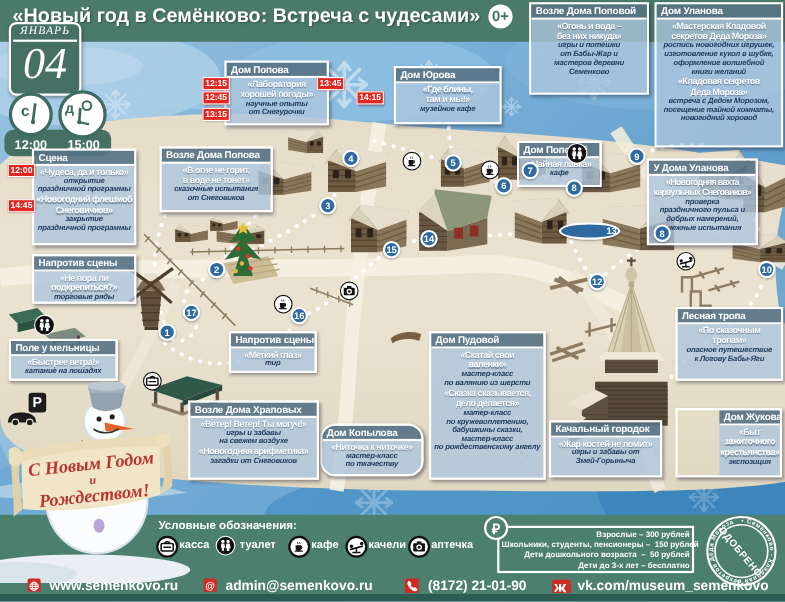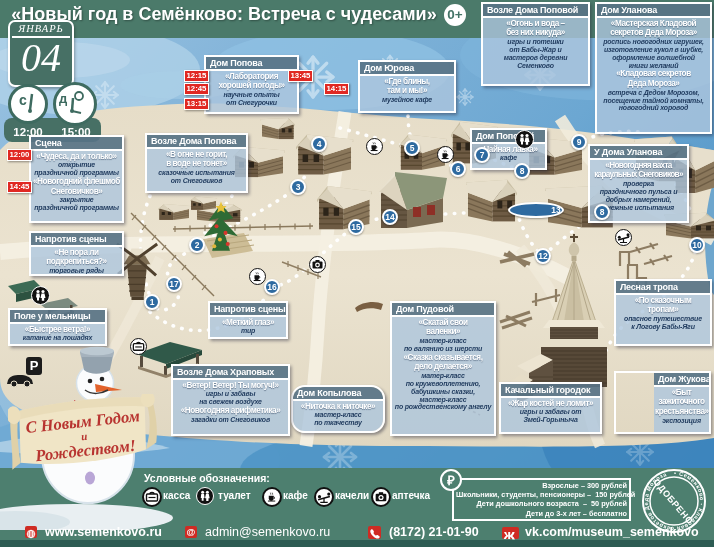--- a/index.html
+++ b/index.html
@@ -639,21 +639,21 @@
 <div class="abs" style="left:25px;top:526px;width:12px;height:12px;background:#cf2b23;border-radius:2px;z-index:34;"><svg width="12" height="12" viewBox="0 0 12 12">
         <circle cx="6" cy="6" r="3.8" fill="none" stroke="#fff" stroke-width="0.9"></circle>
         <ellipse cx="6" cy="6" rx="1.8" ry="3.8" fill="none" stroke="#fff" stroke-width="0.9"></ellipse>
         <path d="M2.2,6 h7.6 M3,4 h6 M3,8 h6" stroke="#fff" stroke-width="0.9"></path>
       </svg></div>
 
 <div class="abs" style="left:45px;top:525px;color:#fff;font-weight:bold;font-size:12.5px;z-index:34;">www.semenkovo.ru</div>
 
 <div class="abs" style="left:185px;top:526px;width:12px;height:12px;background:#cf2b23;border-radius:2px;color:#fff;font-weight:bold;font-size:9px;text-align:center;line-height:12px;z-index:34;">@</div>
 
-<div class="abs" style="left:205px;top:525px;color:#fff;font-weight:normal;font-size:12.5px;z-index:34;">admin@semenkovo.ru</div>
+<div class="abs" style="left:205px;top:525px;color:#fff;font-weight:bold;font-size:12.5px;z-index:34;">admin@semenkovo.ru</div>
 
 <div class="abs" style="left:368px;top:526px;width:13px;height:13px;background:#cf2b23;border-radius:2px;z-index:34;"><svg width="13" height="13" viewBox="0 0 13 13">
         <path d="M3.2,2.5 C3.8,2 4.6,2.2 5,2.9 L5.8,4.3 C6.1,4.9 5.9,5.5 5.4,5.9 C5.9,7 6.9,8 8,8.5 C8.4,8 9,7.8 9.6,8.1 L11,8.9 C11.7,9.3 11.9,10.1 11.4,10.7 C10.7,11.5 9.5,11.8 8.5,11.4 C5.9,10.4 3.5,8 2.5,5.4 C2.1,4.4 2.4,3.2 3.2,2.5 Z" fill="#fff"></path>
       </svg></div>
 
 <div class="abs" style="left:389px;top:525px;color:#fff;font-weight:bold;font-size:12.5px;z-index:34;">(8172) 21-01-90</div>
 
 <div class="abs" style="left:502px;top:527px;width:17px;height:12px;background:#cf2b23;border-radius:2px;z-index:34;"><svg width="17" height="12" viewBox="0 0 17 12">
         <path d="M2,3 h2.2 c0.3,1.5 1,2.8 2,3.6 V3 h2 v3.4 c1,-0.7 1.8,-2 2.2,-3.4 h2.2 c-0.4,1.6 -1.2,3 -2.3,4 c1.2,0.9 2.1,2.1 2.6,3.5 h-2.4 c-0.4,-1.2 -1.3,-2.2 -2.3,-2.8 V10 h-2 V7.2 c-1.1,0.7 -1.9,1.7 -2.3,2.8 H1.7 C2.2,8.6 3.1,7.4 4.3,6.5 C3.2,5.5 2.4,4.3 2,3 Z" fill="#fff"></path>
       </svg></div>

